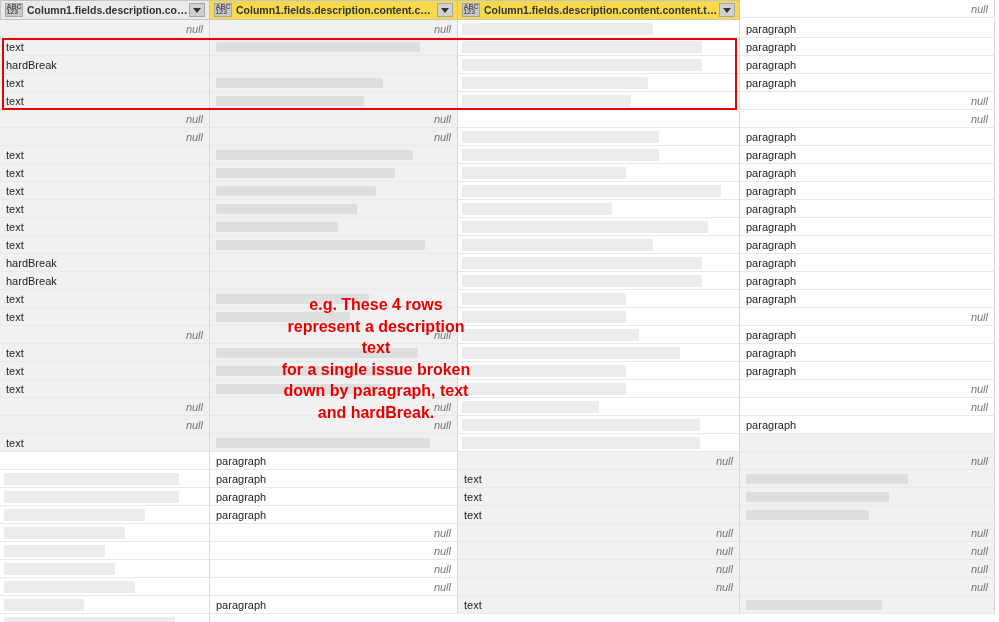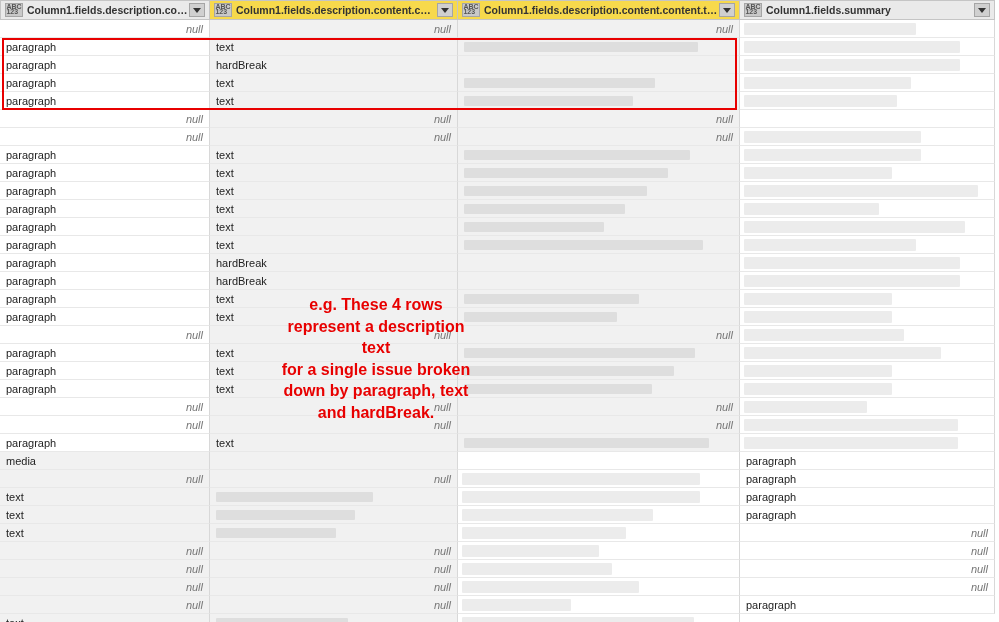--- a/index.html
+++ b/index.html
@@ -142,31 +142,20 @@
       <div class="type-ico">
         <span style="line-height:0.7">ABC<br>123</span>
       </div>
       <span class="hdr-txt">Column1.fields.description.content.content.text</span>
       <div class="drop">
         <svg viewBox="0 0 8 5">
           <path d="M0 0 L4 5 L8 0 Z" fill="#333"></path>
         </svg>
       </div>
     </div>
-    <div class="hdr">
-      <div class="type-ico">
-        <span style="line-height:0.7">ABC<br>123</span>
-      </div>
-      <span class="hdr-txt">Column1.fields.summary</span>
-      <div class="drop">
-        <svg viewBox="0 0 8 5">
-          <path d="M0 0 L4 5 L8 0 Z" fill="#333"></path>
-        </svg>
-      </div>
-    </div>
     <div class="cell null">null</div>
     <div class="cell sel null">null</div>
     <div class="cell sel c3 null">null</div>
     <div class="cell summary has">
       <div class="redact" style="width: 70%;"></div>
     </div>
     <div class="cell">paragraph</div>
     <div class="cell sel">text</div>
     <div class="cell sel c3 has">
       <div class="redact" style="width: 87%;"></div>
@@ -325,21 +314,20 @@
       <div class="redact" style="width: 87%;"></div>
     </div>
     <div class="cell">paragraph</div>
     <div class="cell sel">text</div>
     <div class="cell sel c3 has">
       <div class="redact" style="width: 91%;"></div>
     </div>
     <div class="cell summary has">
       <div class="redact" style="width: 87%;"></div>
     </div>
-    <div class="cell sel">media</div>
     <div class="cell sel c3"></div>
     <div class="cell summary"></div>
     <div class="cell">paragraph</div>
     <div class="cell sel null">null</div>
     <div class="cell sel c3 null">null</div>
     <div class="cell summary has">
       <div class="redact" style="width: 87%;"></div>
     </div>
     <div class="cell">paragraph</div>
     <div class="cell sel">text</div>

